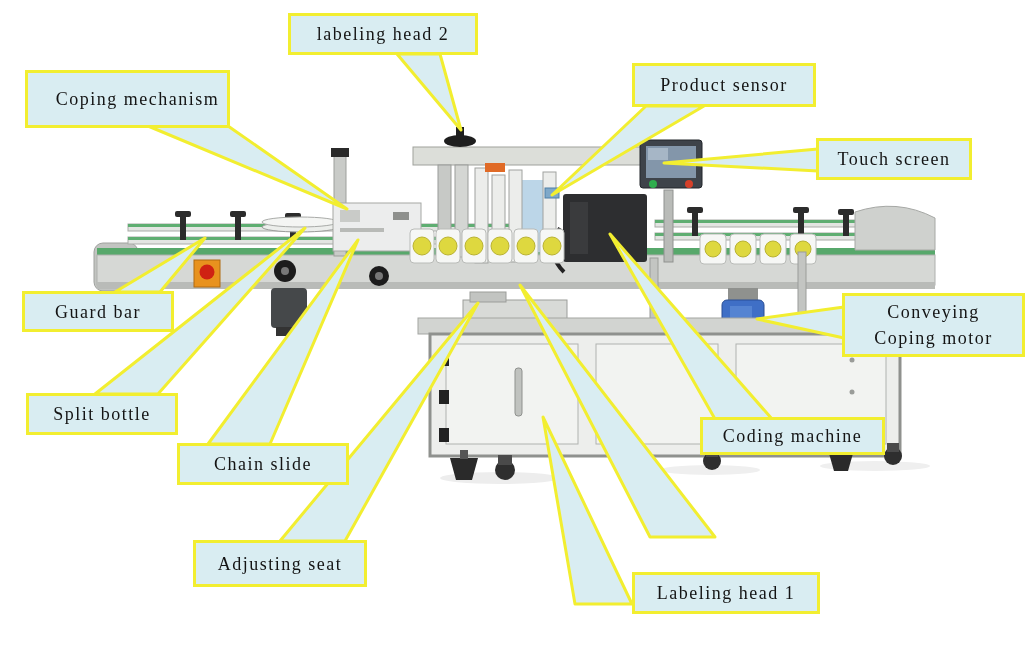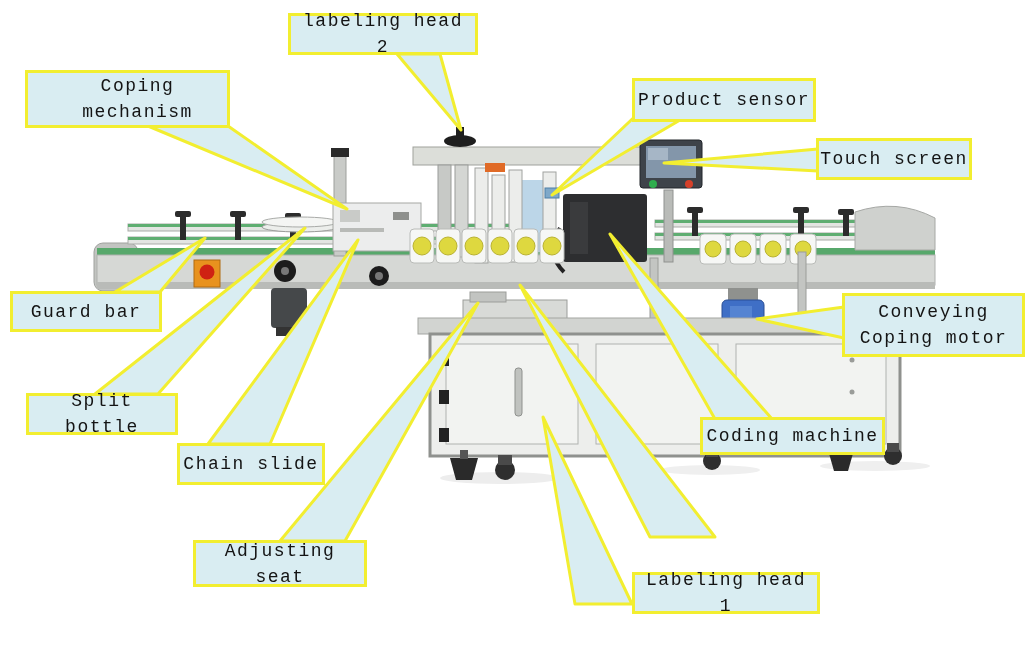--- a/index.html
+++ b/index.html
@@ -1,18 +1,18 @@
 <!DOCTYPE html>
 <html><head>
 <meta charset="utf-8">
 <style>
   html,body{margin:0;padding:0;background:#ffffff;}
   .stage{
     position:relative;width:1034px;height:672px;background:#ffffff;overflow:hidden;
-    font-family:Liberation Mono, monospace;
+    font-family:Liberation Serif, serif;
   }
   .machine-svg{position:absolute;left:0;top:0;width:1034px;height:672px;}
   .callout{
     position:absolute;box-sizing:border-box;
     background:#d9edf2;border:3px solid #f2ee30;
     display:flex;align-items:center;justify-content:center;
     font-size:18px;color:#141414;letter-spacing:1.5px;
     text-align:center;white-space:pre-line;line-height:26px;
   }
   .leader{fill:#d9edf2;stroke:#f2ee30;stroke-width:3;stroke-linejoin:round;}
@@ -224,33 +224,33 @@
       <polygon class="leader" points="844,307 844,338 757,319"></polygon>
     </g>
   </svg>
 
   <div class="callout" style="left:288px;top:13px;width:190px;height:42px;">
     <span>labeling head 2</span>
   </div>
   <div class="callout" style="left:25px;top:70px;width:205px;height:58px;padding-left:20px;">
     <span>Coping mechanism</span>
   </div>
-  <div class="callout" style="left:632px;top:78px;width:184px;height:44px;">
+  <div class="callout" style="left:632px;top:63px;width:184px;height:44px;">
     <span>Product sensor</span>
   </div>
   <div class="callout" style="left:816px;top:138px;width:156px;height:42px;">
     <span>Touch screen</span>
   </div>
-  <div class="callout" style="left:10px;top:291px;width:152px;height:41px;">
+  <div class="callout" style="left:22px;top:291px;width:152px;height:41px;">
     <span>Guard bar</span>
   </div>
   <div class="callout" style="left:10px;top:393px;width:152px;height:42px;margin-left:16px;">
     <span>Split bottle</span>
   </div>
-  <div class="callout" style="left:177px;top:443px;width:148px;height:42px;">
+  <div class="callout" style="left:177px;top:443px;width:172px;height:42px;">
     <span>Chain slide</span>
   </div>
   <div class="callout" style="left:193px;top:540px;width:174px;height:47px;">
     <span>Adjusting seat</span>
   </div>
   <div class="callout" style="left:632px;top:535px;width:188px;height:42px;margin-top:37px;">
     <span>Labeling head 1</span>
   </div>
   <div class="callout" style="left:700px;top:417px;width:185px;height:38px;">
     <span>Coding machine</span>

